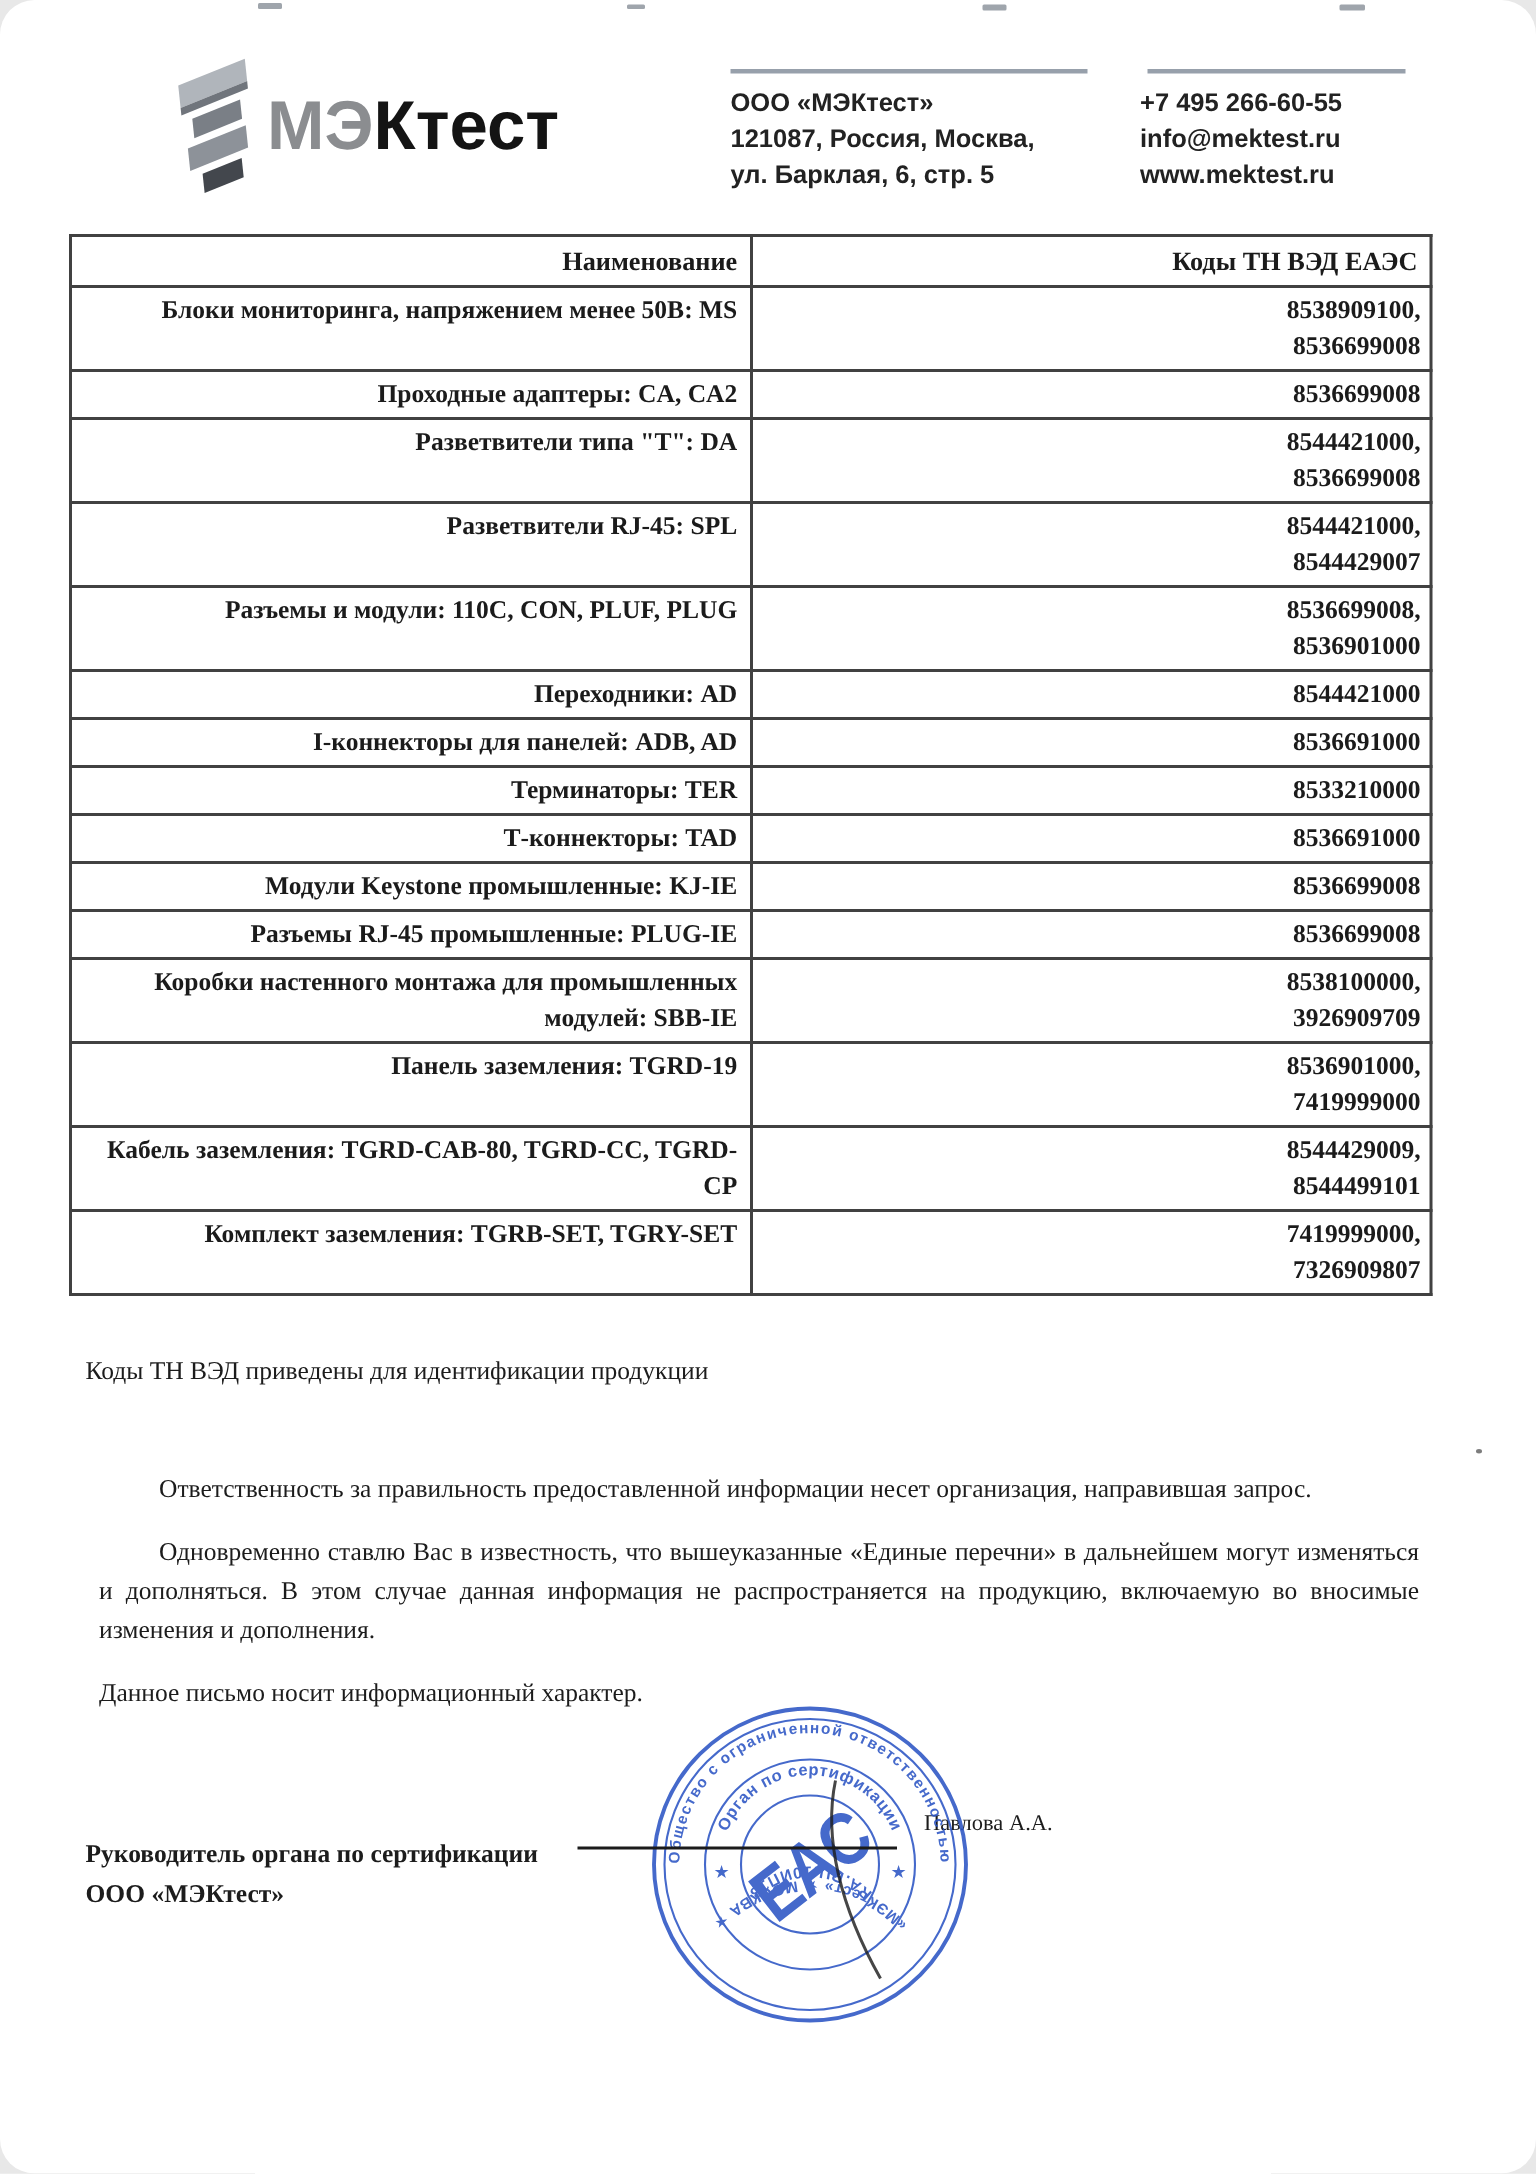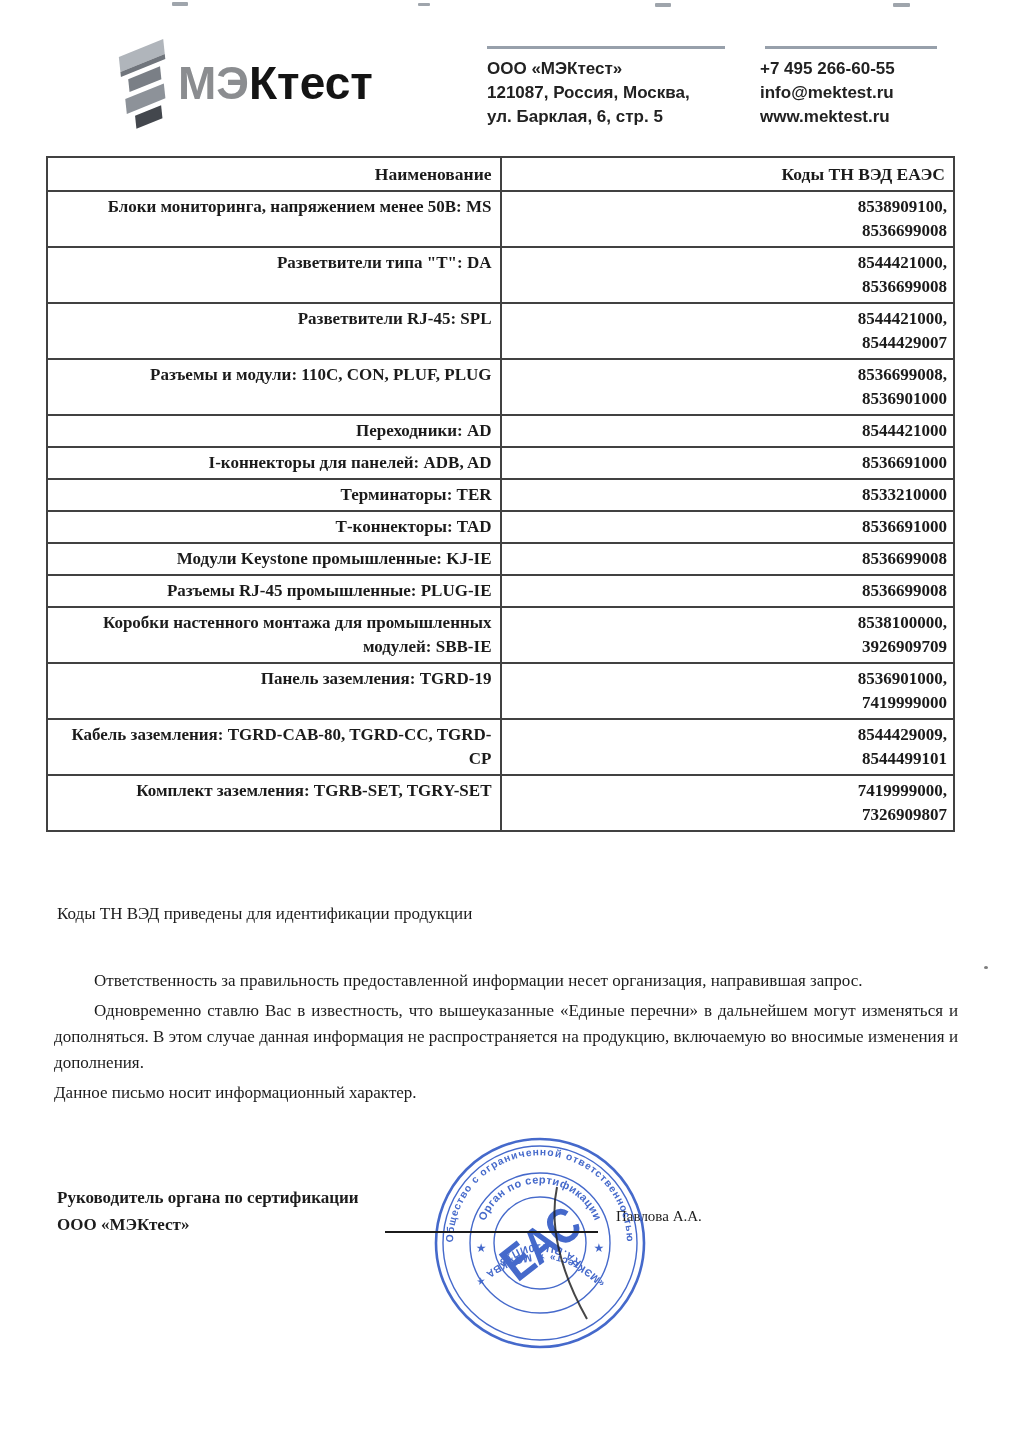--- a/index.html
+++ b/index.html
@@ -1,19 +1,19 @@
 <!DOCTYPE html>
 <html><head>
 <meta charset="utf-8">
 <style>
   html,body{margin:0;padding:0;background:#e8e8e8;}
   .page{
     position:relative; width:1024px; height:1449px; margin:0 auto;
     background:#ffffff; overflow:hidden;
-    font-family:"Liberation Serif","DejaVu Serif",serif; color:#1c1c1c;
+    font-family:"Liberation Serif","DejaVu Serif",serif; color:#1c1c1c;border-radius:23px;
   }
   
   .dash{position:absolute;background:#8e959e;border-radius:1px;opacity:.85;}
   .hrule{position:absolute;background:#97a0ab;height:3px;}
   .dot-artifact{position:absolute;width:4px;height:3px;background:#7d7d7d;border-radius:50%;}
 
   
   .logo-icon{position:absolute;left:110px;top:36px;}
   .logo-text{
     position:absolute;left:178px;top:58px;
@@ -37,25 +37,25 @@
     font-weight:bold;font-size:17px;color:#1b1b1b;
   }
   .codes-table th,.codes-table td{border:2px solid #414141;vertical-align:top;text-align:right;}
   .codes-table th{padding:5px 8px 5px 10px;font-size:17.5px;line-height:22px;}
   .name-cell{width:702px;padding:3px 8px 3px 10px;line-height:24px;margin-top:16px;}
   .code-cell{padding:3px 6px 3px 8px;line-height:24px;white-space:pre-line;}
 
   .note{position:absolute;left:57px;top:904px;font-size:17px;}
 
   .body-text{position:absolute;left:50px;top:964px;width:912px;font-size:17px;line-height:26px;}
-  .body-text p{margin:4px;}
+  .body-text p{margin:16px;}
   .p-indent{text-indent:40px;}
   .p-justify{text-align:justify;}
 
-  .sig-block{position:absolute;left:57px;top:1184px;font-size:17px;line-height:27px;font-weight:600;}
+  .sig-block{position:absolute;left:57px;top:1222px;font-size:17px;line-height:27px;font-weight:600;}
   .sig-line{position:absolute;left:385px;top:1231px;width:213px;height:2px;background:#1b1b1b;z-index:6;}
   .signer{position:absolute;left:616px;top:1208px;font-size:15px;font-weight:400;z-index:2;}
 
   .stamp{position:absolute;left:425px;top:1128px;width:230px;height:230px;z-index:5;}
   .stamp .ink{opacity:.88;}
 </style>
 </head>
 <body>
 
 <div class="page">
@@ -100,20 +100,24 @@
       </tr>
     </thead>
     <tbody>
 
         <tr>
           <td class="name-cell">Блоки мониторинга, напряжением менее 50В: MS</td>
           <td class="code-cell">8538909100,
 8536699008</td>
         </tr>
 
+        <tr>
+          <td class="name-cell">Проходные адаптеры: CA, CA2</td>
+          <td class="code-cell">8536699008</td>
+        </tr>
 
         <tr>
           <td class="name-cell">Разветвители типа "Т": DA</td>
           <td class="code-cell">8544421000,
 8536699008</td>
         </tr>
 
         <tr>
           <td class="name-cell">Разветвители RJ-45: SPL</td>
           <td class="code-cell">8544421000,

